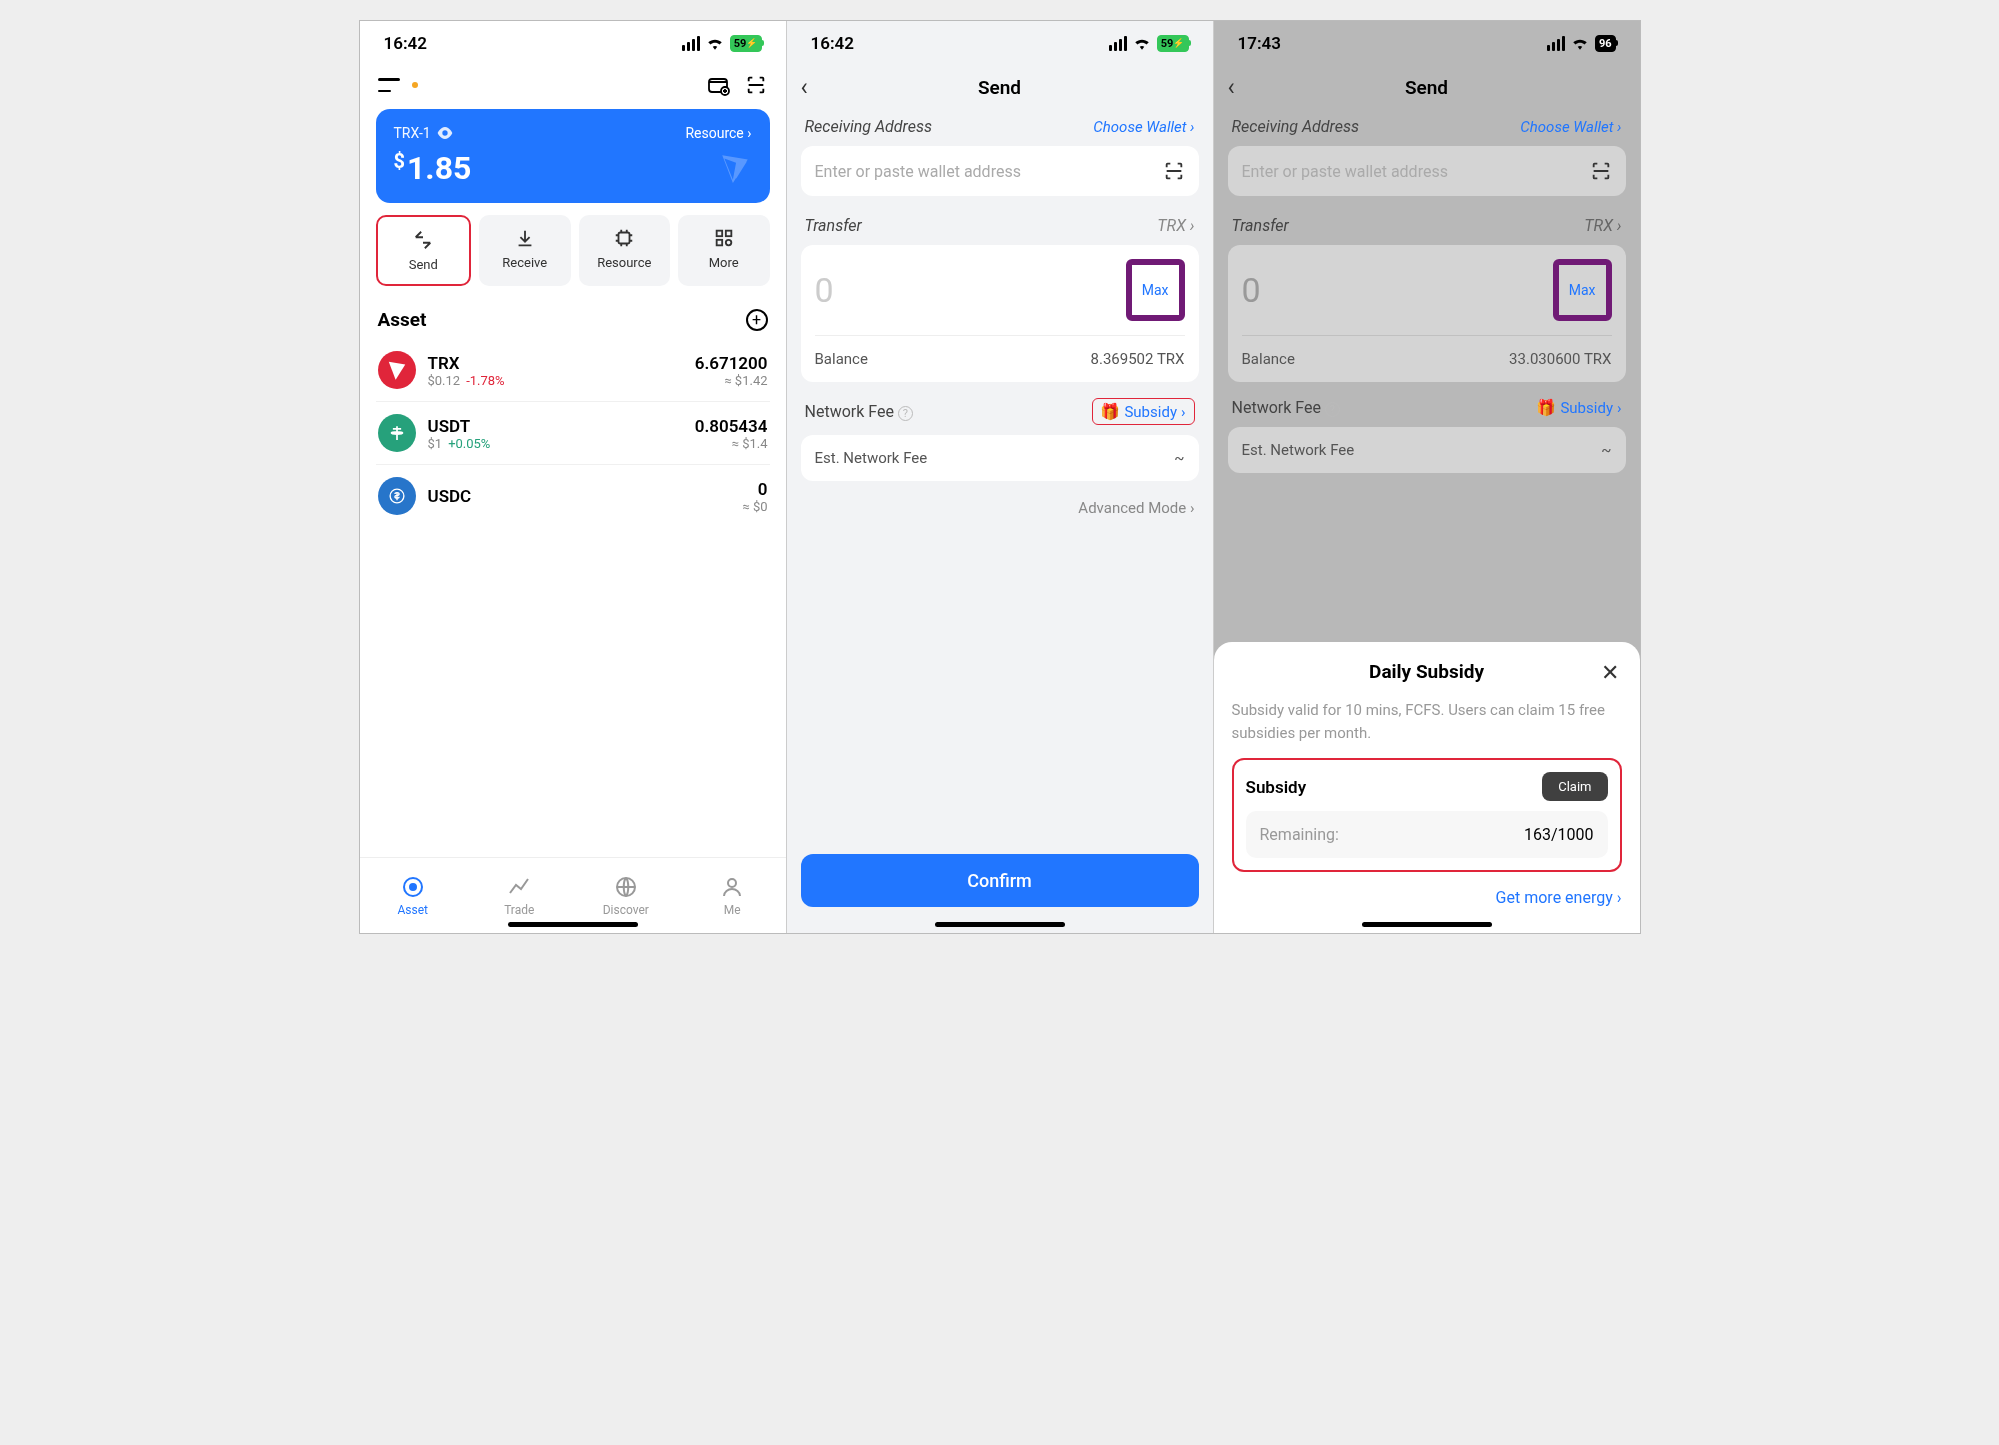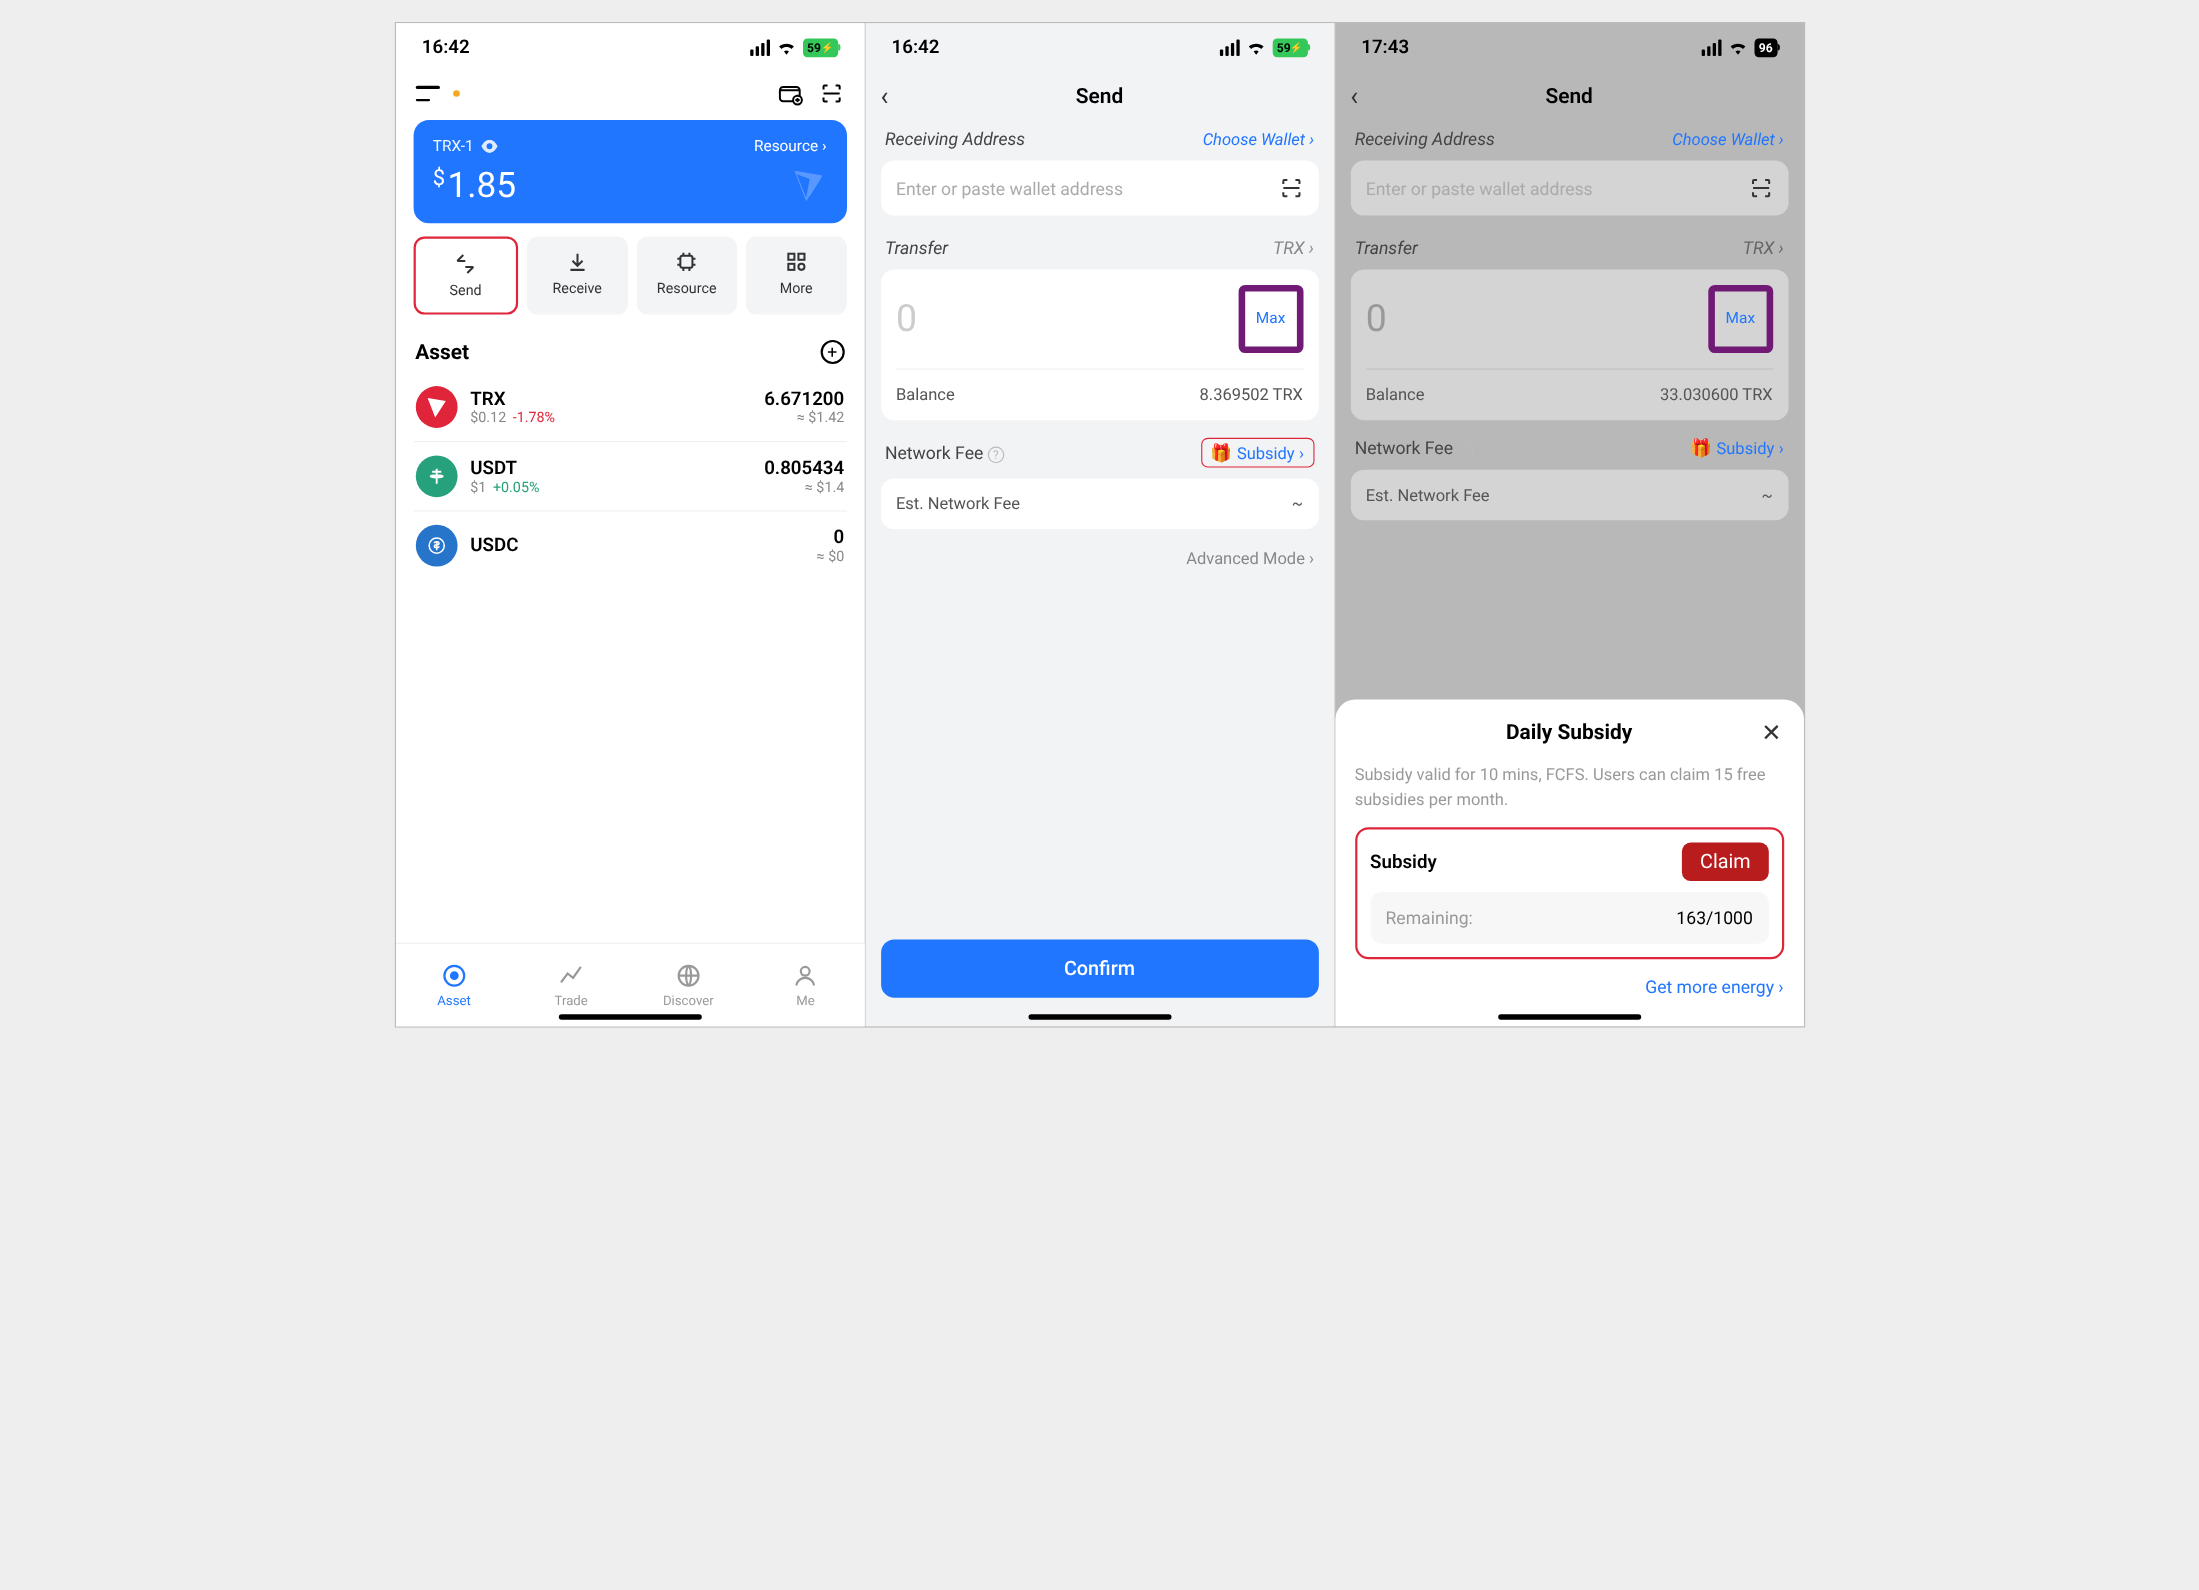--- a/index.html
+++ b/index.html
@@ -31,21 +31,21 @@
 .menu-icon span{height:2.5px;background:#000;border-radius:2px;}
 .menu-icon span:nth-child(2){width:60%;}
 .dot{width:6px;height:6px;border-radius:50%;background:#f5a623;}
 .p1-top-right{display:flex;gap:14px;}
 .icon-box{width:24px;height:24px;display:flex;align-items:center;justify-content:center;}
 
 
 .balance-card{margin:0 16px;background:#2176ff;border-radius:14px;padding:16px 18px;color:#fff;position:relative;}
 .bc-top{display:flex;justify-content:space-between;align-items:center;font-size:14px;margin-bottom:8px;}
 .bc-top-left{display:flex;align-items:center;gap:6px;opacity:0.95;}
-.bc-amount{font-size:32px;font-weight:400;}
+.bc-amount{font-size:32px;font-weight:700;}
 .bc-amount sup{font-size:20px;vertical-align:top;margin-right:2px;}
 .bc-logo{position:absolute;right:18px;bottom:18px;opacity:0.25;}
 
 
 .actions{display:flex;gap:8px;padding:12px 16px 8px;}
 .action{flex:1;background:#f3f4f6;border-radius:10px;padding:12px 0;display:flex;flex-direction:column;align-items:center;gap:6px;font-size:13px;color:#333;}
 .action.highlighted{border:2px solid #e0253a;background:#fff;}
 .action-icon{width:22px;height:22px;}
 
 
@@ -107,21 +107,21 @@
 
 
 .sheet{position:absolute;bottom:0;left:0;right:0;background:#fff;border-radius:18px 18px 0 0;padding:18px 18px 26px;}
 .sheet-head{display:flex;justify-content:center;align-items:center;position:relative;margin-bottom:16px;}
 .sheet-head h4{font-size:19px;font-weight:700;}
 .sheet-close{position:absolute;right:2px;top:0;font-size:22px;color:#333;}
 .sheet-note{font-size:15px;color:#999;line-height:1.5;margin-bottom:14px;}
 .subsidy-box{border:2px solid #e0253a;border-radius:12px;padding:12px;}
 .subsidy-top{display:flex;justify-content:space-between;align-items:center;margin-bottom:10px;}
 .subsidy-top span{font-size:17px;font-weight:600;}
-.claim-btn{background:#b91c1c;color:#fff;padding:7px 16px;border-radius:8px;font-size:18px;border:none;}
+.claim-btn{background:#404040;color:#fff;padding:7px 16px;border-radius:8px;font-size:13px;border:none;}
 .remaining{background:#f7f7f7;border-radius:10px;padding:14px;display:flex;justify-content:space-between;font-size:16px;}
 .remaining .lbl{color:#999;}
 .get-more{text-align:right;margin-top:16px;color:#2176ff;font-size:16px;}
 </style>
 </head>
 <body>
 
 <div class="phones">
 
 <div class="phone">

